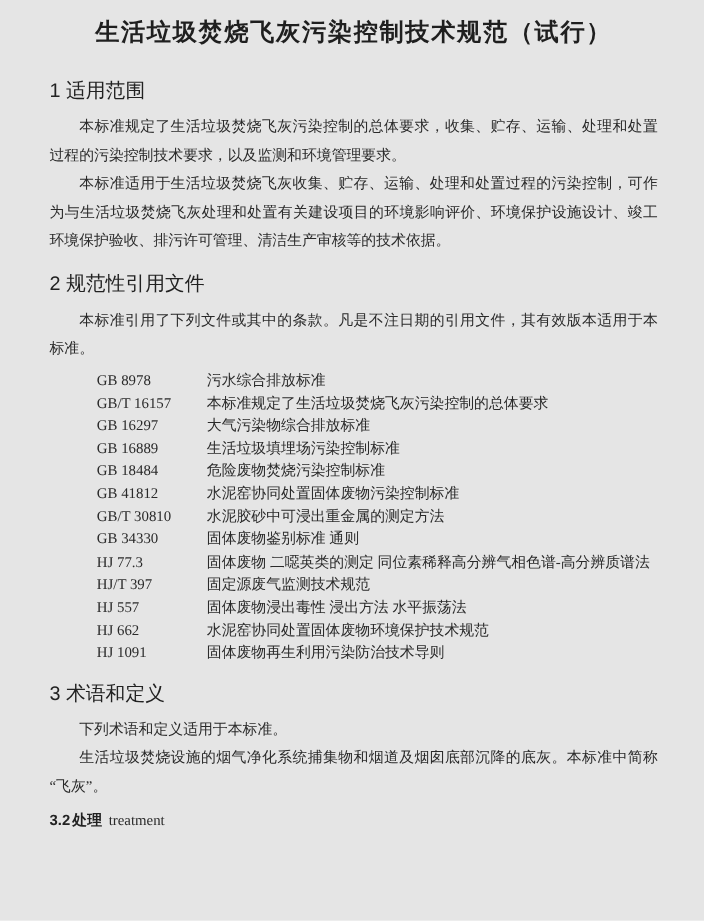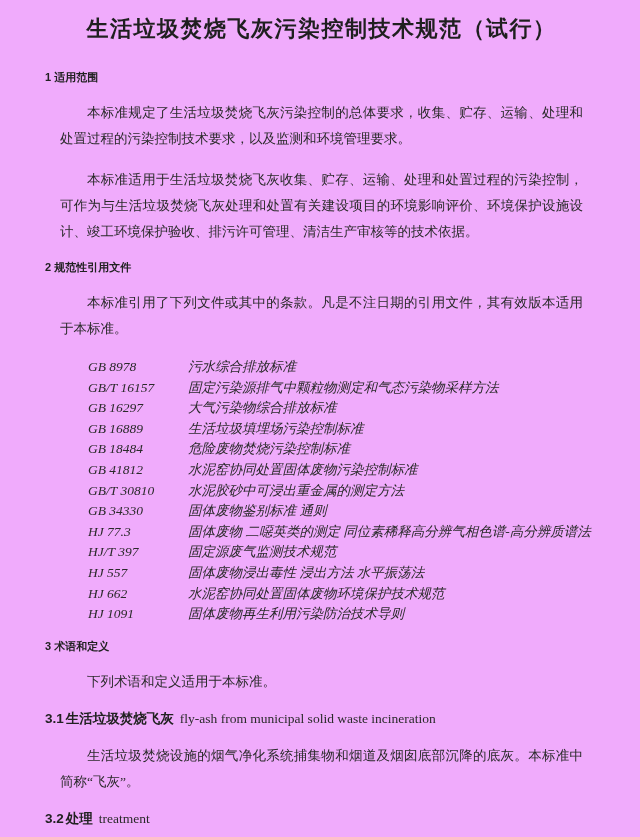--- a/index.html
+++ b/index.html
@@ -7,54 +7,53 @@
     width: 640px; height: 837px;
     background: #ffffff;
     overflow: hidden;
     color: #262626;
     font-family: "Liberation Serif", "DejaVu Serif", serif;
   }
   .page {
     box-sizing: border-box;
     width: 640px; height: 837px;
     padding: 14px 42px 0 45px;
-    background: #f0abfc;
+    background: #e5e5e5;
   }
   .doc-title {
     text-align: center;
     font-family: "Liberation Sans", "DejaVu Sans", sans-serif;
     font-weight: bold;
     font-size: 22px;
     letter-spacing: 1.5px;
     color: #1f1f1f;
     margin: 0 0 26px 0;
     white-space: nowrap;
   }
   .sec-heading {
     font-family: "Liberation Sans", "DejaVu Sans", sans-serif;
-    font-weight: bold;
-    font-size: 11px;
+    font-weight: normal;
+    font-size: 18px;
     color: #222222;
     margin: 14px 0 8px 0;
   }
   .para {
     font-size: 13.5px;
     line-height: 26px;
     text-align: justify;
     text-indent: 2em;
-    margin: 15px;
+    margin: 0;
     color: #2a2a2a;
   }
   .ref-list { margin: 6px 0 6px 43px; }
   .ref-row {
     font-size: 13.5px;
     line-height: 20.6px;
     white-space: nowrap;
     color: #2a2a2a;
-    font-style: italic;
   }
   .ref-code { display: inline-block; width: 100px; }
   .term-heading {
     margin: 9px 0 5px 0;
     font-size: 13.5px;
     white-space: nowrap;
   }
   .term-num, .term-zh {
     font-family: "Liberation Sans", "DejaVu Sans", sans-serif;
     font-weight: bold;
@@ -78,39 +77,36 @@
 
   <div class="sec-heading">1 适用范围</div>
   <p class="para">本标准规定了生活垃圾焚烧飞灰污染控制的总体要求，收集、贮存、运输、处理和处置过程的污染控制技术要求，以及监测和环境管理要求。</p>
   <p class="para">本标准适用于生活垃圾焚烧飞灰收集、贮存、运输、处理和处置过程的污染控制，可作为与生活垃圾焚烧飞灰处理和处置有关建设项目的环境影响评价、环境保护设施设计、竣工环境保护验收、排污许可管理、清洁生产审核等的技术依据。</p>
 
   <div class="sec-heading">2 规范性引用文件</div>
   <p class="para">本标准引用了下列文件或其中的条款。凡是不注日期的引用文件，其有效版本适用于本标准。</p>
 
   <div class="ref-list">
     <div class="ref-row"><span class="ref-code">GB 8978</span><span class="ref-title">污水综合排放标准</span></div>
-    <div class="ref-row"><span class="ref-code">GB/T 16157</span><span class="ref-title">固定污染源排气中颗粒物测定和气态污染物采样方法</span></div>
+    <div class="ref-row"><span class="ref-code">GB/T 16157</span><span class="ref-title">本标准规定了生活垃圾焚烧飞灰污染控制的总体要求</span></div>
     <div class="ref-row"><span class="ref-code">GB 16297</span><span class="ref-title">大气污染物综合排放标准</span></div>
     <div class="ref-row"><span class="ref-code">GB 16889</span><span class="ref-title">生活垃圾填埋场污染控制标准</span></div>
     <div class="ref-row"><span class="ref-code">GB 18484</span><span class="ref-title">危险废物焚烧污染控制标准</span></div>
     <div class="ref-row"><span class="ref-code">GB 41812</span><span class="ref-title">水泥窑协同处置固体废物污染控制标准</span></div>
     <div class="ref-row"><span class="ref-code">GB/T 30810</span><span class="ref-title">水泥胶砂中可浸出重金属的测定方法</span></div>
     <div class="ref-row"><span class="ref-code">GB 34330</span><span class="ref-title">固体废物鉴别标准 通则</span></div>
     <div class="ref-row"><span class="ref-code">HJ 77.3</span><span class="ref-title">固体废物 二噁英类的测定 同位素稀释高分辨气相色谱-高分辨质谱法</span></div>
     <div class="ref-row"><span class="ref-code">HJ/T 397</span><span class="ref-title">固定源废气监测技术规范</span></div>
     <div class="ref-row"><span class="ref-code">HJ 557</span><span class="ref-title">固体废物浸出毒性 浸出方法 水平振荡法</span></div>
     <div class="ref-row"><span class="ref-code">HJ 662</span><span class="ref-title">水泥窑协同处置固体废物环境保护技术规范</span></div>
     <div class="ref-row"><span class="ref-code">HJ 1091</span><span class="ref-title">固体废物再生利用污染防治技术导则</span></div>
   </div>
 
   <div class="sec-heading">3 术语和定义</div>
   <p class="para">下列术语和定义适用于本标准。</p>
 
-  <div class="term-heading">
-    <span class="term-num">3.1</span><span class="term-zh">生活垃圾焚烧飞灰</span><span class="term-en">fly-ash from municipal solid waste incineration</span>
-  </div>
   <p class="para">生活垃圾焚烧设施的烟气净化系统捕集物和烟道及烟囱底部沉降的底灰。本标准中简称“飞灰”。</p>
 
   <div class="term-heading">
     <span class="term-num">3.2</span><span class="term-zh">处理</span><span class="term-en">treatment</span>
   </div>
 
 </div>
 
 </body></html>

